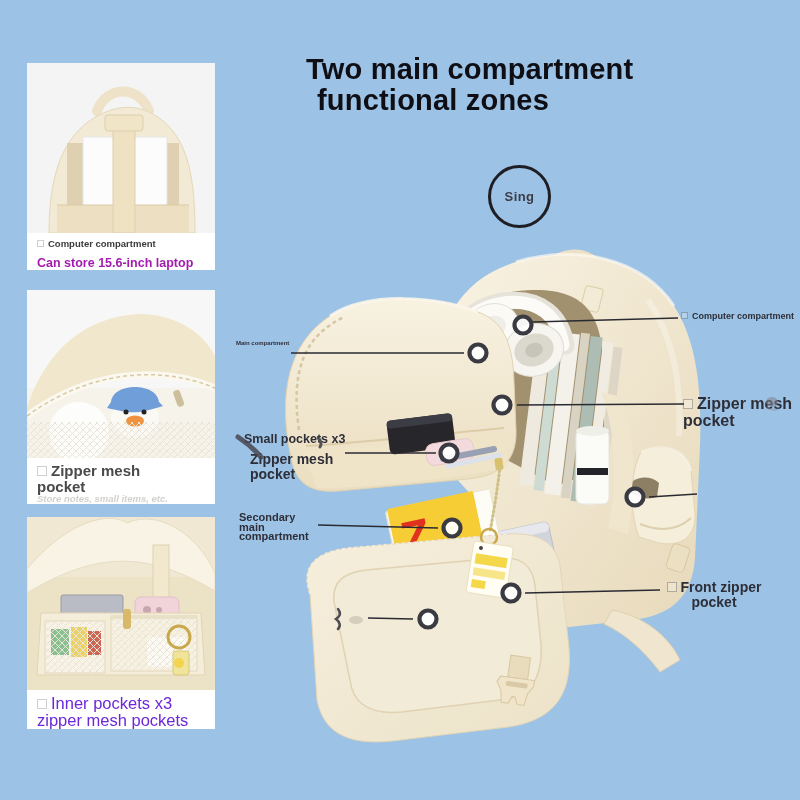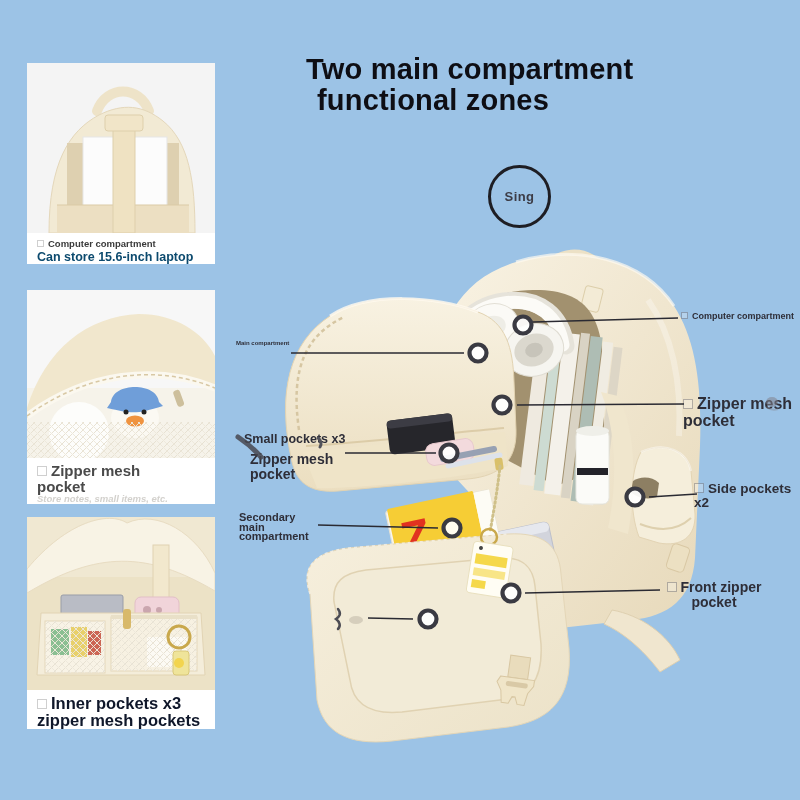--- a/index.html
+++ b/index.html
@@ -17,24 +17,24 @@
         color:#3c3c46;font-weight:bold;font-size:13px;z-index:4;letter-spacing:.4px;}
 
   
   .card{position:absolute;left:27px;width:188px;background:#ffffff;z-index:3;}
   .card svg{display:block;}
   .card-caption{padding:5px 0 0 10px;}
   .sq{display:inline-block;border:1px solid #cfcfcf;background:rgba(255,255,255,.4);
       vertical-align:baseline;margin-right:4px;}
   .sq8{width:8px;height:8px;} .sq5{width:5px;height:5px;}
   .h1s{font-size:9.5px;font-weight:bold;color:#3a3a3a;}
-  .s1s{font-size:12.5px;font-weight:bold;color:#0c4a6e;margin-top:1px;}
+  .s1s{font-size:12.5px;font-weight:bold;color:#a21caf;margin-top:7px;}
   .h2s{font-size:15px;line-height:15.5px;font-weight:bold;color:#4a4a4a;width:130px;}
   .s2s{font-size:9.5px;font-weight:bold;color:#d3d1cd;margin-top:-1px;white-space:nowrap;font-style:italic;}
-  .h3s{font-size:16.5px;line-height:17px;font-weight:bold;color:#0f172a;width:178px;}
+  .h3s{font-size:16.5px;line-height:17px;font-weight:normal;color:#6d28d9;width:178px;}
   .s3s{font-size:9.5px;font-weight:bold;color:#cbcbc9;margin-top:-2px;width:160px;line-height:10px;}
 
   
   .co{position:absolute;z-index:5;font-weight:bold;color:#2e2e38;}
   .co .sq{border-color:rgba(56,56,70,.35);background:rgba(255,255,255,.25);}
   #co-computer{left:681px;top:311px;font-size:9px;white-space:nowrap;}
   #co-zmr{left:683px;top:396px;font-size:16px;line-height:16.5px;width:115px;}
   #co-side{left:694px;top:482px;font-size:13.5px;line-height:14px;width:100px;}
   #co-fzr{left:664px;top:580px;font-size:14px;line-height:15px;width:100px;text-align:center;}
   #co-main{left:236px;top:340px;font-size:6px;white-space:nowrap;}
@@ -259,21 +259,20 @@
       <rect x="146" y="134" width="16" height="24" rx="3" fill="#efe49a" stroke="#d9c878"></rect>
       <circle cx="152" cy="146" r="5" fill="#f2d44e"></circle>
     </svg>
     <div class="card-caption">
       <div class="h3s"><span class="sq sq8"></span><span>Inner pockets x3 zipper mesh pockets</span></div>
     </div>
   </div>
 
   <div class="co" id="co-computer"><span class="sq sq5"></span><span>Computer compartment</span></div>
   <div class="co" id="co-zmr"><span class="sq sq8"></span><span>Zipper mesh pocket</span></div>
-  <div class="co" id="co-side"><span class="sq sq8"></span><span>Side pockets x2</span></div>
   <div class="co" id="co-fzr"><span class="sq sq8"></span><span>Front zipper pocket</span></div>
   <div class="co" id="co-main"><span>Main compartment</span></div>
   <div class="co" id="co-small"><span>Small pockets x3</span></div>
   <div class="co" id="co-zml"><span>Zipper mesh pocket</span></div>
   <div class="co" id="co-sec"><span>Secondary main compartment</span></div>
 
   <svg id="lines-svg" class="lay" width="800" height="800" viewBox="0 0 800 800">
     <g stroke="#2a2a32" stroke-width="1.6">
       <line x1="533" y1="322" x2="678" y2="318"></line>
       <line x1="291" y1="353" x2="464" y2="353"></line>

